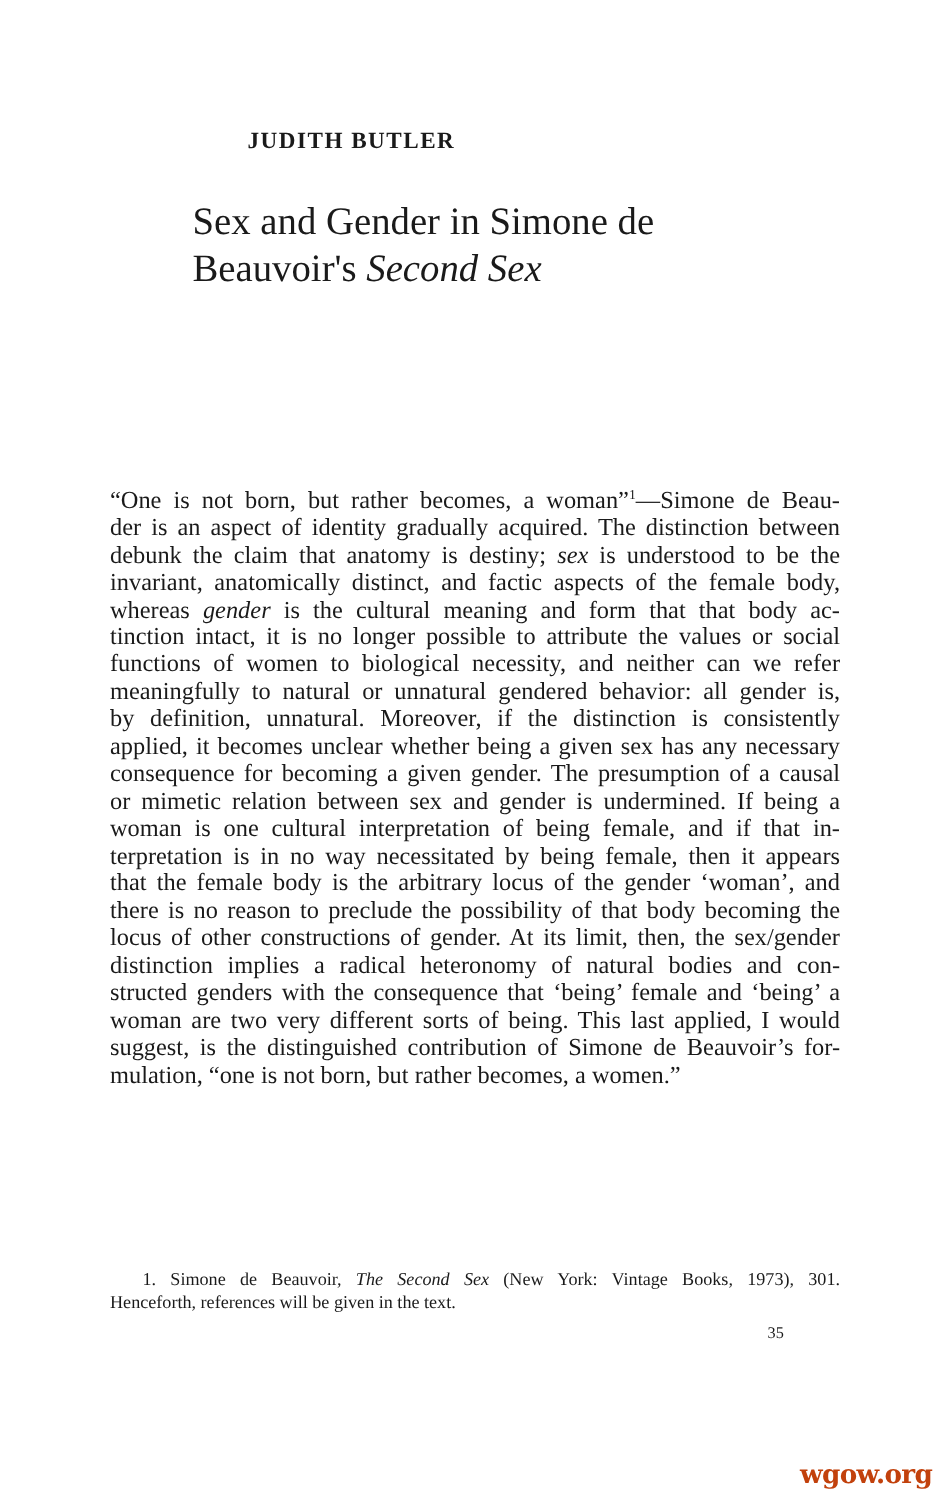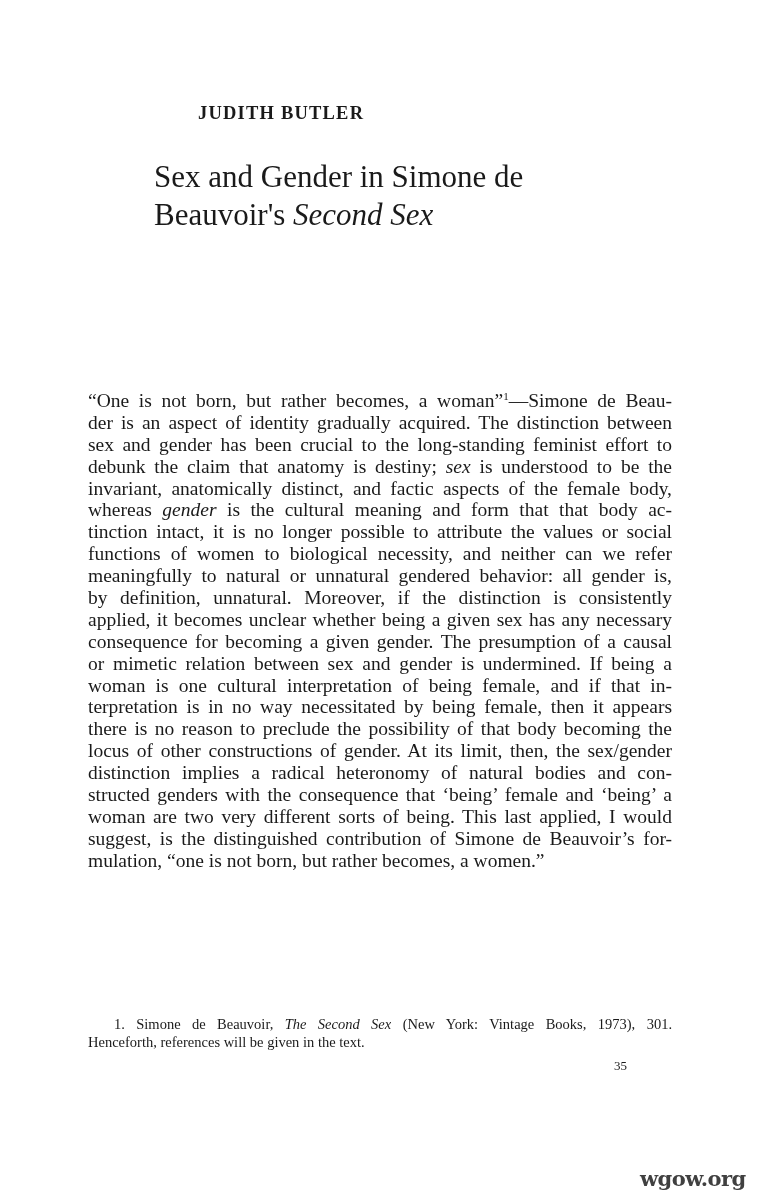--- a/index.html
+++ b/index.html
@@ -84,50 +84,50 @@
       top: 1058px;
       font-size: 13px;
     }
     .watermark {
       position: absolute;
       left: 640px;
       top: 1166px;
       font-family: "DejaVu Serif", serif;
       font-size: 21px;
       font-weight: bold;
-      color: #404040;
+      color: #c2410c;
       letter-spacing: -0.5px;
     }
   </style>
 </head>
 <body>
 
 <div class="author">JUDITH BUTLER</div>
 
 <h1 class="title">
   <span>Sex and Gender in Simone de</span><br>
   <span>Beauvoir's </span><em>Second Sex</em>
 </h1>
 
 <div class="body-text" id="body-text">
     <span class="line"><span>“One is not born, but rather becomes, a woman”</span><sup class="fn">1</sup><span>—Simone de Beau-</span></span>
     <span class="line">der is an aspect of identity gradually acquired. The distinction between</span>
-    <span class="line">sex and gender has been crucial to the long-standing feminist effort to</span>
     <span class="line"><span>debunk the claim that anatomy is destiny; </span><em>sex</em><span> is understood to be the</span></span>
     <span class="line">invariant, anatomically distinct, and factic aspects of the female body,</span>
     <span class="line"><span>whereas </span><em>gender</em><span> is the cultural meaning and form that that body ac-</span></span>
     <span class="line">tinction intact, it is no longer possible to attribute the values or social</span>
     <span class="line">functions of women to biological necessity, and neither can we refer</span>
     <span class="line">meaningfully to natural or unnatural gendered behavior: all gender is,</span>
     <span class="line">by definition, unnatural. Moreover, if the distinction is consistently</span>
     <span class="line">applied, it becomes unclear whether being a given sex has any necessary</span>
     <span class="line">consequence for becoming a given gender. The presumption of a causal</span>
     <span class="line">or mimetic relation between sex and gender is undermined. If being a</span>
     <span class="line">woman is one cultural interpretation of being female, and if that in-</span>
     <span class="line">terpretation is in no way necessitated by being female, then it appears</span>
+    <span class="line">that the female body is the arbitrary locus of the gender ‘woman’, and</span>
     <span class="line">there is no reason to preclude the possibility of that body becoming the</span>
     <span class="line">locus of other constructions of gender. At its limit, then, the sex/gender</span>
     <span class="line">distinction implies a radical heteronomy of natural bodies and con-</span>
     <span class="line">structed genders with the consequence that ‘being’ female and ‘being’ a</span>
     <span class="line">woman are two very different sorts of being. This last applied, I would</span>
     <span class="line">suggest, is the distinguished contribution of Simone de Beauvoir’s for-</span>
     <span class="line last">mulation, “one is not born, but rather becomes, a women.”</span>
   </div>
 
 <div class="footnote">

